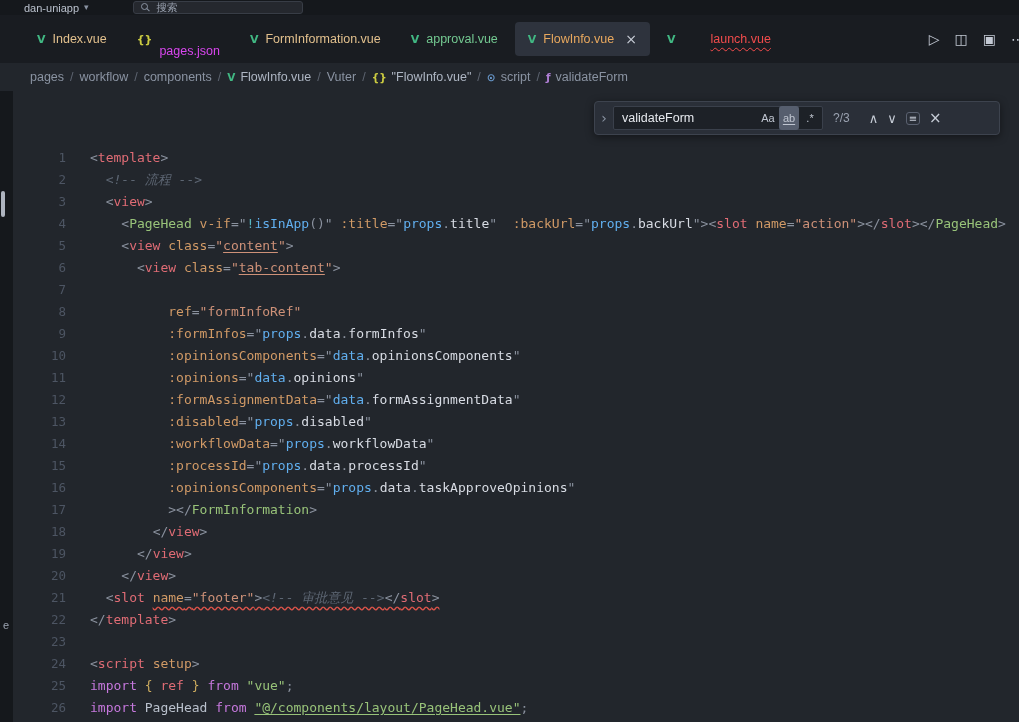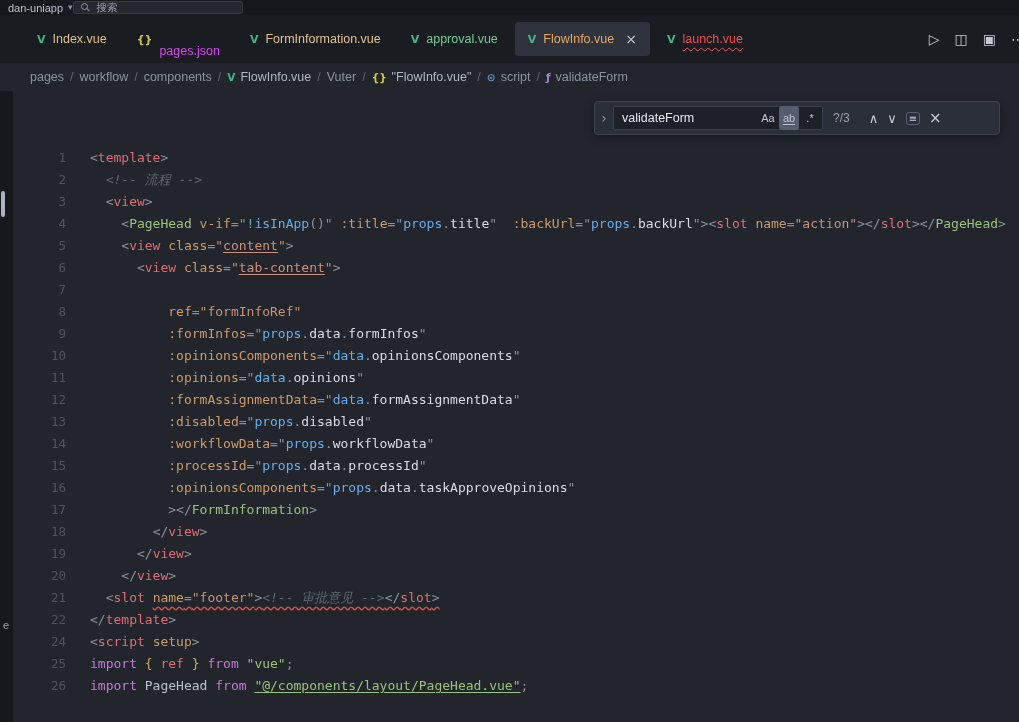--- a/index.html
+++ b/index.html
@@ -3,42 +3,42 @@
 <meta charset="utf-8">
 <style>
   * { box-sizing: border-box; margin: 0; padding: 0; }
   html,body { width:1019px; height:722px; overflow:hidden; background:#22262c;
               font-family:"Liberation Sans", sans-serif; }
   .window { width:1019px; height:722px; display:flex; flex-direction:column; background:#22262c; }
   .glyph { font-family:"DejaVu Sans", sans-serif; }
 
   
   .titlebar { height:15px; background:#15181c; display:flex; align-items:center; flex:0 0 auto; }
-  .window-title { display:flex; gap:5px; margin-left:8px;
+  .window-title { display:flex; gap:5px; margin-left:24px;
                   color:#b9c0cc; font-size:11px; cursor:default; }
   .window-title .chev { color:#8a93a2; font-size:9px; }
-  .search-pill { display:flex; align-items:center; gap:6px; width:170px; height:13px;
+  .search-pill { display:flex; align-items:center; gap:6px; margin-left:44px; width:170px; height:13px;
                  background:#25282e; border:1px solid #383d46; border-radius:3px;
                  color:#9aa2b0; font-size:10.5px; padding-left:7px; }
   .search-icon { position:relative; width:10px; height:10px; display:inline-block; }
   .search-icon::before { content:""; position:absolute; left:0; top:0; width:5px; height:5px;
                          border:1.3px solid #8a93a2; border-radius:50%; }
   .search-icon::after { content:""; position:absolute; left:5.5px; top:6px; width:3.5px; height:1.3px;
                         background:#8a93a2; transform:rotate(45deg); }
 
   
   .tabbar { height:48px; background:#191c21; display:flex; align-items:center;
             padding-left:24px; flex:0 0 auto; }
   .tabs { display:flex; align-items:center; gap:4px; }
   .tab { height:34px; display:flex; align-items:center; gap:7px; padding:0 13px;
          font-size:12.5px; color:#9aa2b0; border-radius:4px; cursor:pointer; white-space:nowrap; }
   .tab.active { background:#2e333d; }
   .tab-icon { font-size:11px; font-weight:bold; }
   .tab-close { color:#c7ccd6; font-size:14px; margin-left:4px; }
-  .tab-squiggle { text-decoration:underline wavy #f14c4c; text-decoration-thickness:1px; text-underline-offset:4px; }
+  .tab-squiggle { text-decoration:underline wavy #f14c4c; text-decoration-thickness:1px; text-underline-offset:4px;margin-left:28px; }
   .editor-actions { margin-left:auto; display:flex; align-items:center; gap:15px;
                     color:#c3c9d4; font-size:14px; padding-right:0; margin-right:-6px; }
   .editor-actions .action { cursor:pointer; }
 
   
   .breadcrumbs { height:28px; background:#22262c; display:flex; align-items:center; gap:6px;
                  padding-left:30px; font-size:12.5px; color:#8a93a2; flex:0 0 auto; white-space:nowrap; }
   .crumb { display:flex; align-items:center; gap:5px; cursor:pointer; }
   .crumb-sep { color:#5d6470; }
   .crumb-icon { font-size:10.5px; font-weight:bold; }
@@ -205,20 +205,21 @@
         <div class="code-line"><span class="gutter">13</span><span class="line-content"><span>          </span><span class="attr">:disabled</span><span class="pun">="</span><span class="var">props</span><span class="pun">.</span><span class="prop">disabled</span><span class="pun">"</span></span></div>
         <div class="code-line"><span class="gutter">14</span><span class="line-content"><span>          </span><span class="attr">:workflowData</span><span class="pun">="</span><span class="var">props</span><span class="pun">.</span><span class="prop">workflowData</span><span class="pun">"</span></span></div>
         <div class="code-line"><span class="gutter">15</span><span class="line-content"><span>          </span><span class="attr">:processId</span><span class="pun">="</span><span class="var">props</span><span class="pun">.</span><span class="prop">data</span><span class="pun">.</span><span class="prop">processId</span><span class="pun">"</span></span></div>
         <div class="code-line"><span class="gutter">16</span><span class="line-content"><span>          </span><span class="attr">:opinionsComponents</span><span class="pun">="</span><span class="var">props</span><span class="pun">.</span><span class="prop">data</span><span class="pun">.</span><span class="prop">taskApproveOpinions</span><span class="pun">"</span></span></div>
         <div class="code-line"><span class="gutter">17</span><span class="line-content"><span>          </span><span class="pun">&gt;&lt;/</span><span class="cmp">FormInformation</span><span class="pun">&gt;</span></span></div>
         <div class="code-line"><span class="gutter">18</span><span class="line-content"><span>        </span><span class="pun">&lt;/</span><span class="tag">view</span><span class="pun">&gt;</span></span></div>
         <div class="code-line"><span class="gutter">19</span><span class="line-content"><span>      </span><span class="pun">&lt;/</span><span class="tag">view</span><span class="pun">&gt;</span></span></div>
         <div class="code-line"><span class="gutter">20</span><span class="line-content"><span>    </span><span class="pun">&lt;/</span><span class="tag">view</span><span class="pun">&gt;</span></span></div>
         <div class="code-line"><span class="gutter">21</span><span class="line-content"><span>  </span><span class="pun">&lt;</span><span class="tag">slot</span><span> </span><span class="attr sq">name</span><span class="pun sq">=</span><span class="str sq">"footer"</span><span class="pun sq">&gt;</span><span class="cmt sq">&lt;!-- 审批意见 --&gt;</span><span class="pun sq">&lt;/</span><span class="tag sq">slot</span><span class="pun sq">&gt;</span></span></div>
         <div class="code-line"><span class="gutter">22</span><span class="line-content"><span class="pun">&lt;/</span><span class="tag">template</span><span class="pun">&gt;</span></span></div>
+        <div class="code-line"><span class="gutter">23</span><span class="line-content"></span></div>
         <div class="code-line"><span class="gutter">24</span><span class="line-content"><span class="pun">&lt;</span><span class="tag">script</span><span> </span><span class="attr">setup</span><span class="pun">&gt;</span></span></div>
         <div class="code-line"><span class="gutter">25</span><span class="line-content"><span class="kw">import</span><span> </span><span class="brk">{</span><span> </span><span class="red">ref</span><span> </span><span class="brk">}</span><span> </span><span class="kw">from</span><span> </span><span class="strg">"vue"</span><span class="pun">;</span></span></div>
         <div class="code-line"><span class="gutter">26</span><span class="line-content"><span class="kw">import</span><span> </span><span class="txt">PageHead</span><span> </span><span class="kw">from</span><span> </span><span class="strg und">"@/components/layout/PageHead.vue"</span><span class="pun">;</span></span></div>
       </div>
 
     <div class="find">
       <span class="find-chevron glyph">›</span>
       <div class="find-input-wrap">
         <input value="validateForm" style="">
         <span class="opt">Aa</span>

